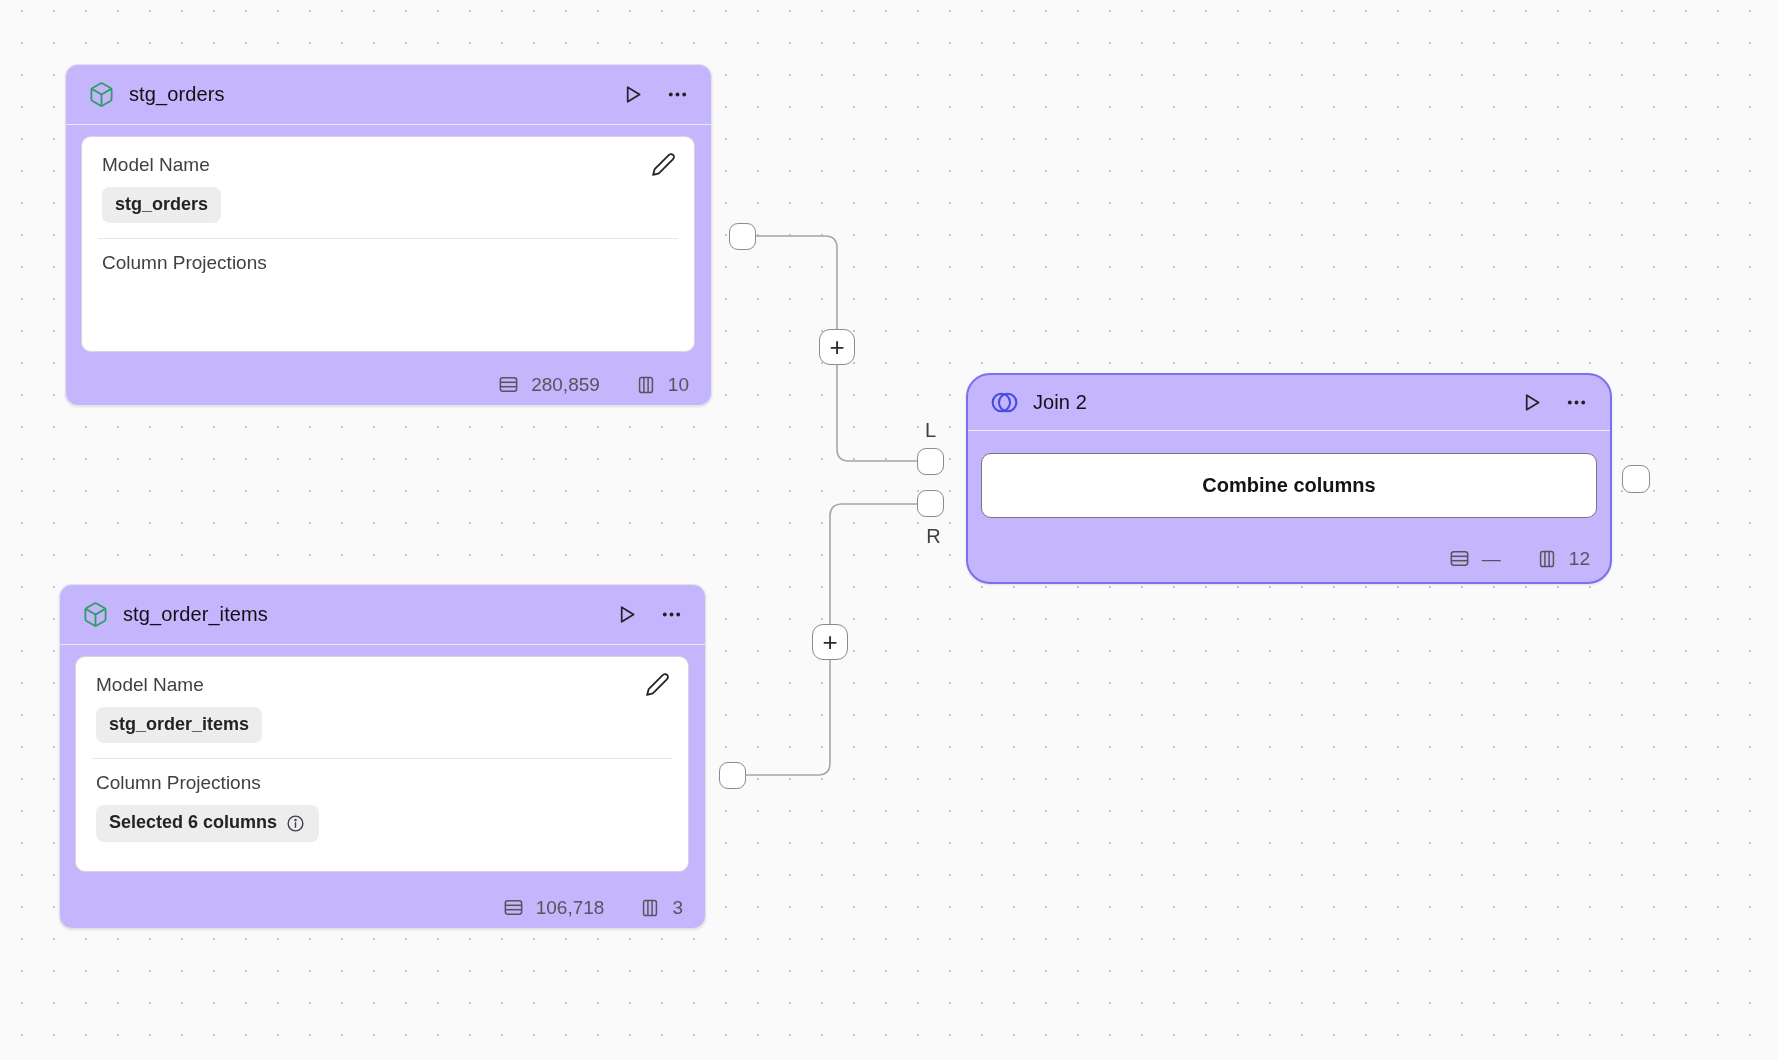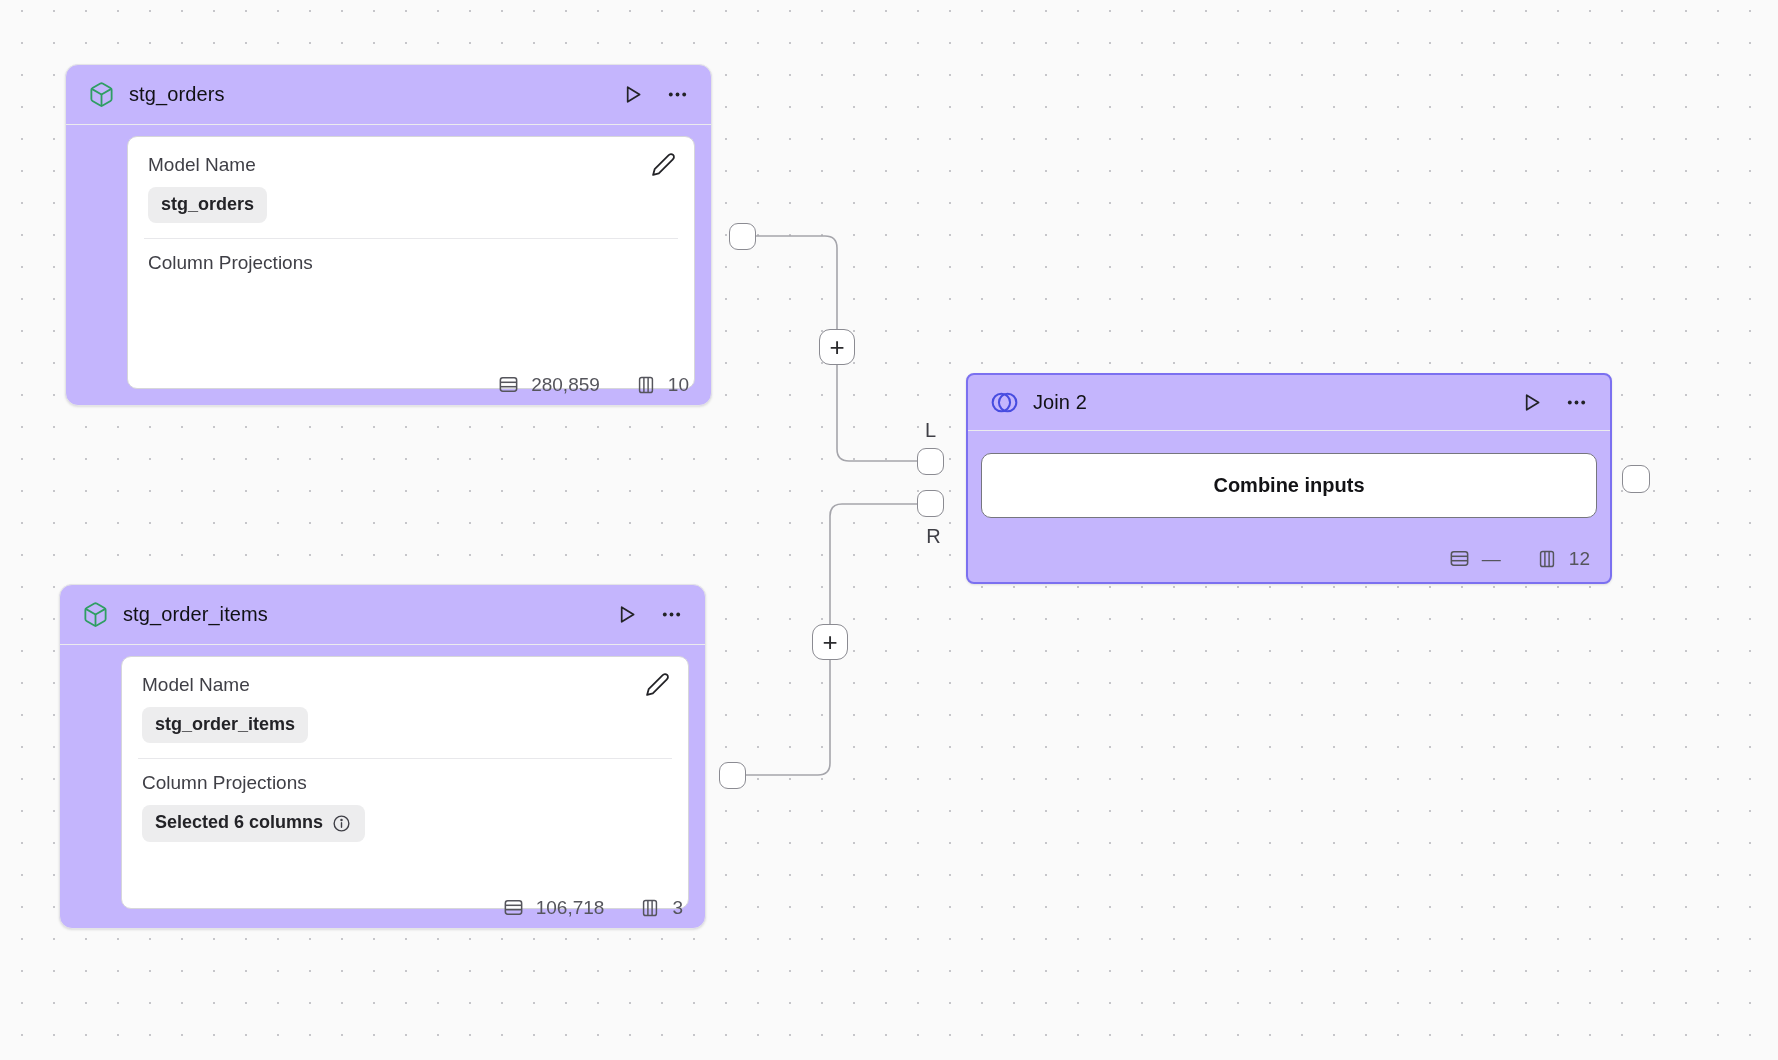--- a/index.html
+++ b/index.html
@@ -14,34 +14,34 @@
   .wire-layer{position:absolute;left:0;top:0;width:1778px;height:1060px;z-index:1;}
   .wire{stroke:#a5a5ab;stroke-width:1.6;fill:none;}
 
   
   .node{
     position:absolute;background:#c4b5fd;border:1px solid #e4e4e7;border-radius:13px;
     box-shadow:0 1px 3px rgba(0,0,0,.07),0 1px 2px rgba(0,0,0,.05);z-index:2;box-sizing:border-box;
   }
   .node-1{left:65px;top:64px;width:647px;height:342px;}
   .node-2{left:59px;top:584px;width:647px;height:345px;}
-  .node-join{left:966px;top:373px;width:646px;height:211px;border:2.5px solid #7b70f0;border-radius:8px;}
+  .node-join{left:966px;top:373px;width:646px;height:211px;border:2.5px solid #7b70f0;border-radius:24px;}
 
   .node-header{
     height:60px;display:flex;align-items:center;padding:0 22px;gap:14px;
     border-bottom:1px solid #ebebee;box-sizing:border-box;
   }
   .node-join .node-header{height:56px;}
   .node-title{flex:1;font-size:20px;font-weight:500;color:#111114;letter-spacing:.1px;}
   .node-actions{display:flex;align-items:center;gap:22px;}
   .icon-btn{display:inline-flex;align-items:center;justify-content:center;background:none;border:none;padding:0;cursor:pointer;line-height:0;}
 
   .inner-card{
-    position:absolute;left:15px;right:16px;top:71px;height:253px;box-sizing:border-box;
-    border:1px solid #d6d6da;border-radius:10px;padding:15px 20px;background:#fff;margin-left:46px;
+    position:absolute;left:15px;right:16px;top:71px;height:216px;box-sizing:border-box;
+    border:1px solid #d6d6da;border-radius:10px;padding:15px 20px;background:#fff;
   }
   .field-label{font-size:19px;color:#3f3f46;margin:2px 0 11px;}
   .chip{
     display:inline-flex;align-items:center;gap:8px;background:#ededee;border-radius:8px;
     padding:8px 13px;font-size:18px;font-weight:700;color:#232327;line-height:1.1;
   }
   .inner-divider{border:none;border-top:1px solid #e8e8eb;margin:15px -4px 13px;}
   .pencil-btn{position:absolute;top:15px;right:18px;}
 
   .node-footer{
@@ -217,21 +217,21 @@
       <button class="icon-btn">
         <svg width="23" height="23" viewBox="0 0 24 24" fill="#232327">
           <circle cx="5" cy="12" r="2"></circle>
             <circle cx="12" cy="12" r="2"></circle>
             <circle cx="19" cy="12" r="2"></circle>
         </svg>
       </button>
     </span>
   </div>
 
-  <button class="combine-btn">Combine inputs</button>
+  <button class="combine-btn">Combine columns</button>
 
   <div class="node-footer" style="bottom:12px;right:20px;">
     <svg width="23" height="23" viewBox="0 0 24 24" fill="none" stroke="#55555c" stroke-width="1.6">
       <rect x="3.5" y="5" width="17" height="14" rx="2.5"></rect>
       <line x1="3.5" y1="9.7" x2="20.5" y2="9.7"></line>
         <line x1="3.5" y1="14.3" x2="20.5" y2="14.3"></line>
     </svg>
     <span>—</span>
     <span class="footer-gap"></span>
     <svg width="22" height="22" viewBox="0 0 24 24" fill="none" stroke="#55555c" stroke-width="1.6">

